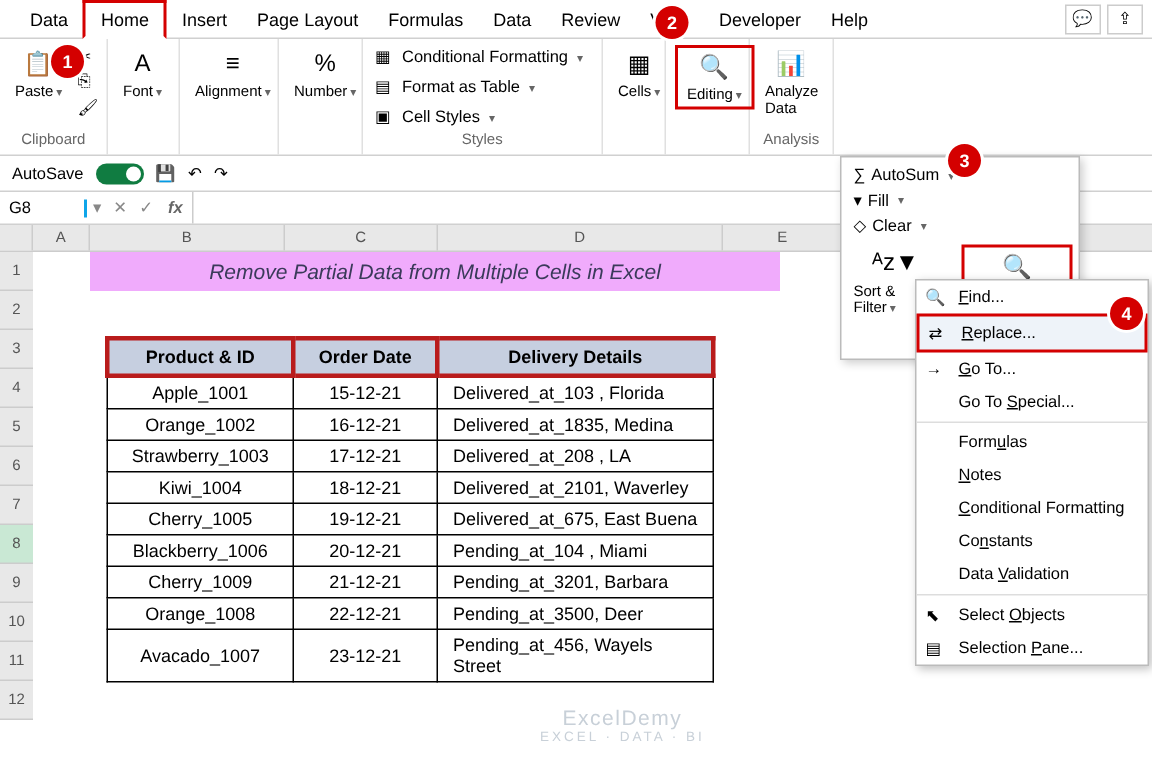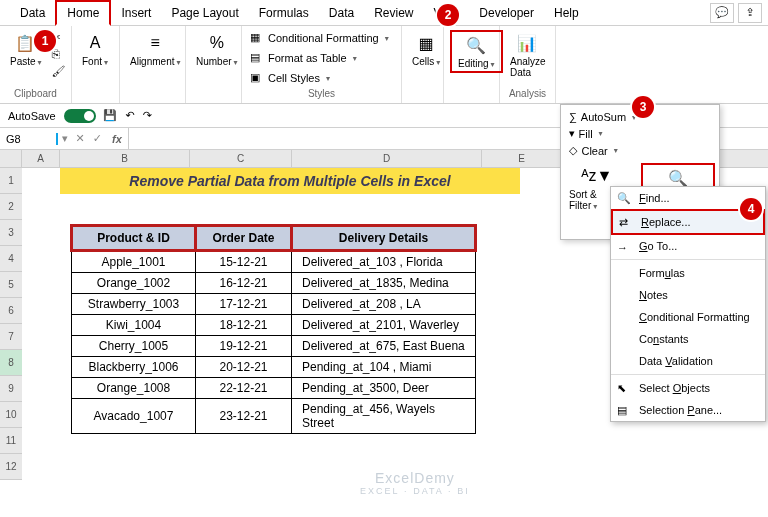--- a/index.html
+++ b/index.html
@@ -40,21 +40,21 @@
 .grid-wrap { position: relative; }
 .col-headers { display: flex; background: #e8e8e8; border-bottom: 1px solid #ccc; height: 18px; font-size: 10px; color: #555; }
 .rowh { width: 22px; border-right: 1px solid #ccc; background:#e8e8e8; }
 .ch { border-right: 1px solid #ccc; text-align: center; line-height: 18px; }
 .grid-body { display: flex; }
 .row-headers { display: flex; flex-direction: column; background: #e8e8e8; width: 22px; font-size: 10px; color:#555; }
 .row-headers div { height: 26px; border-bottom: 1px solid #ccc; text-align: center; line-height: 26px; }
 .row-headers div.sel { background: #c9e8d4; }
 .cells { flex: 1; position: relative; }
 
-.title-cell { position: absolute; top: 0; left: 38px; width: 460px; height: 26px; background: #fde047; border: none; font-weight: bold; font-style: italic; color: #3a3a5a; font-size: 14px; display: flex; align-items: center; justify-content: center; }
+.title-cell { position: absolute; top: 0; left: 38px; width: 460px; height: 26px; background: #f0abfc; border: none; font-weight: normal; font-style: italic; color: #3a3a5a; font-size: 14px; display: flex; align-items: center; justify-content: center; }
 
 .data-table { position: absolute; top: 56px; left: 48px; border: 1px solid #000; border-collapse: collapse; font-size: 12px; }
 .data-table th { background: #c6cfe0; border: 3px solid #b91c1c; padding: 4px 10px; font-weight: bold; text-align: center; }
 .data-table td { border: 1px solid #000; padding: 3px 10px; height: 20px; text-align: center; }
 .data-table td:last-child { text-align: left; }
 
 
 .editing-panel { position: absolute; left: 560px; top: 104px; width: 160px; background: #fff; border: 1px solid #bbb; box-shadow: 2px 2px 6px rgba(0,0,0,.2); padding: 4px; font-size: 11px; z-index: 10; }
 .ep-row { display: flex; gap: 8px; padding: 2px 4px; }
 .ep-cell { display: flex; align-items: center; gap: 4px; }
@@ -272,20 +272,25 @@
               <td>Cherry_1005</td>
               <td>19-12-21</td>
               <td>Delivered_at_675, East Buena</td>
             </tr>
         <tr>
               <td>Blackberry_1006</td>
               <td>20-12-21</td>
               <td>Pending_at_104 , Miami</td>
             </tr>
         <tr>
+              <td>Cherry_1009</td>
+              <td>21-12-21</td>
+              <td>Pending_at_3201, Barbara</td>
+            </tr>
+        <tr>
               <td>Orange_1008</td>
               <td>22-12-21</td>
               <td>Pending_at_3500, Deer</td>
             </tr>
         <tr>
               <td>Avacado_1007</td>
               <td>23-12-21</td>
               <td>Pending_at_456, Wayels Street</td>
             </tr>
       </tbody>
@@ -327,20 +332,21 @@
   </div>
   <div class="ep-label">Editing</div>
 </div>
 
 <div class="callout" style="left:740px; top:198px;">4</div>
 
 <div class="ctx-menu">
   <div class="ctx-item"><span class="ci">🔍</span><span><span class="underline">F</span>ind...</span></div>
   <div class="ctx-item boxed"><span class="ci">⇄</span><span><span class="underline">R</span>eplace...</span></div>
   <div class="ctx-item"><span class="ci">→</span><span><span class="underline">G</span>o To...</span></div>
+  <div class="ctx-item"><span>Go To <span class="underline">S</span>pecial...</span></div>
   <div class="ctx-sep"></div>
   <div class="ctx-item"><span>Form<span class="underline">u</span>las</span></div>
   <div class="ctx-item"><span><span class="underline">N</span>otes</span></div>
   <div class="ctx-item"><span><span class="underline">C</span>onditional Formatting</span></div>
   <div class="ctx-item"><span>Co<span class="underline">n</span>stants</span></div>
   <div class="ctx-item"><span>Data <span class="underline">V</span>alidation</span></div>
   <div class="ctx-sep"></div>
   <div class="ctx-item"><span class="ci">⬉</span><span>Select <span class="underline">O</span>bjects</span></div>
   <div class="ctx-item"><span class="ci">▤</span><span>Selection <span class="underline">P</span>ane...</span></div>
 </div>

